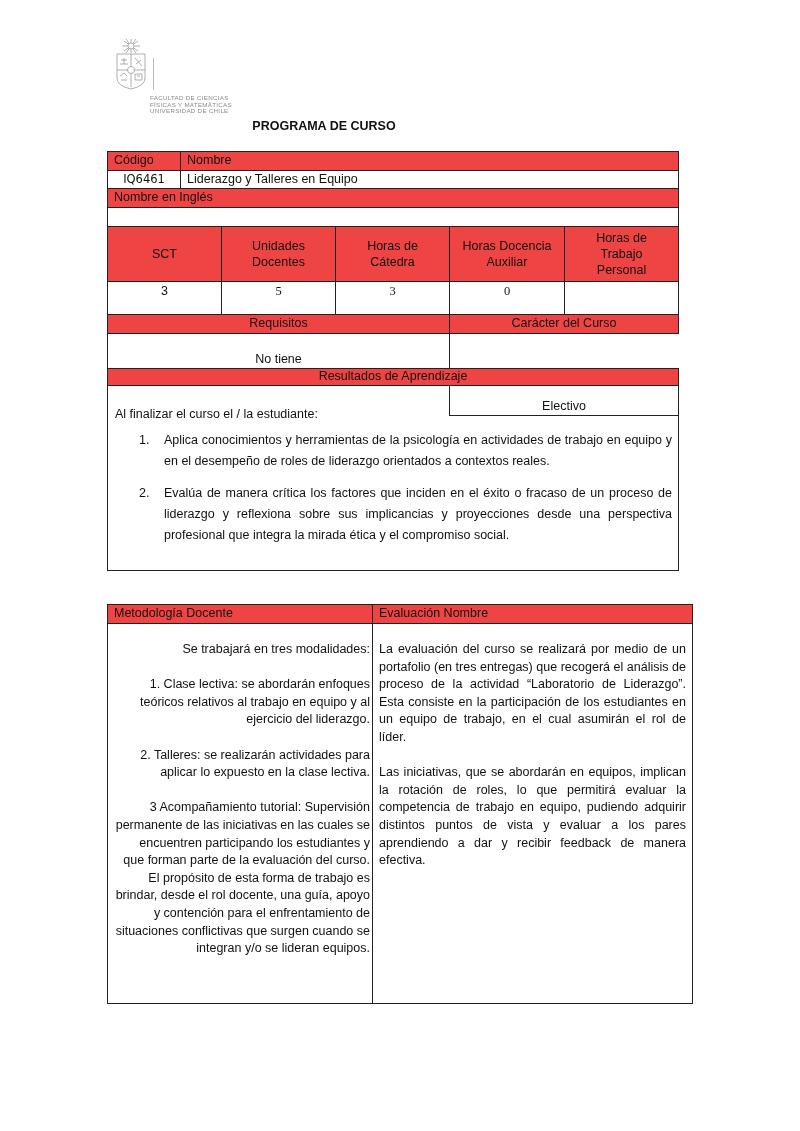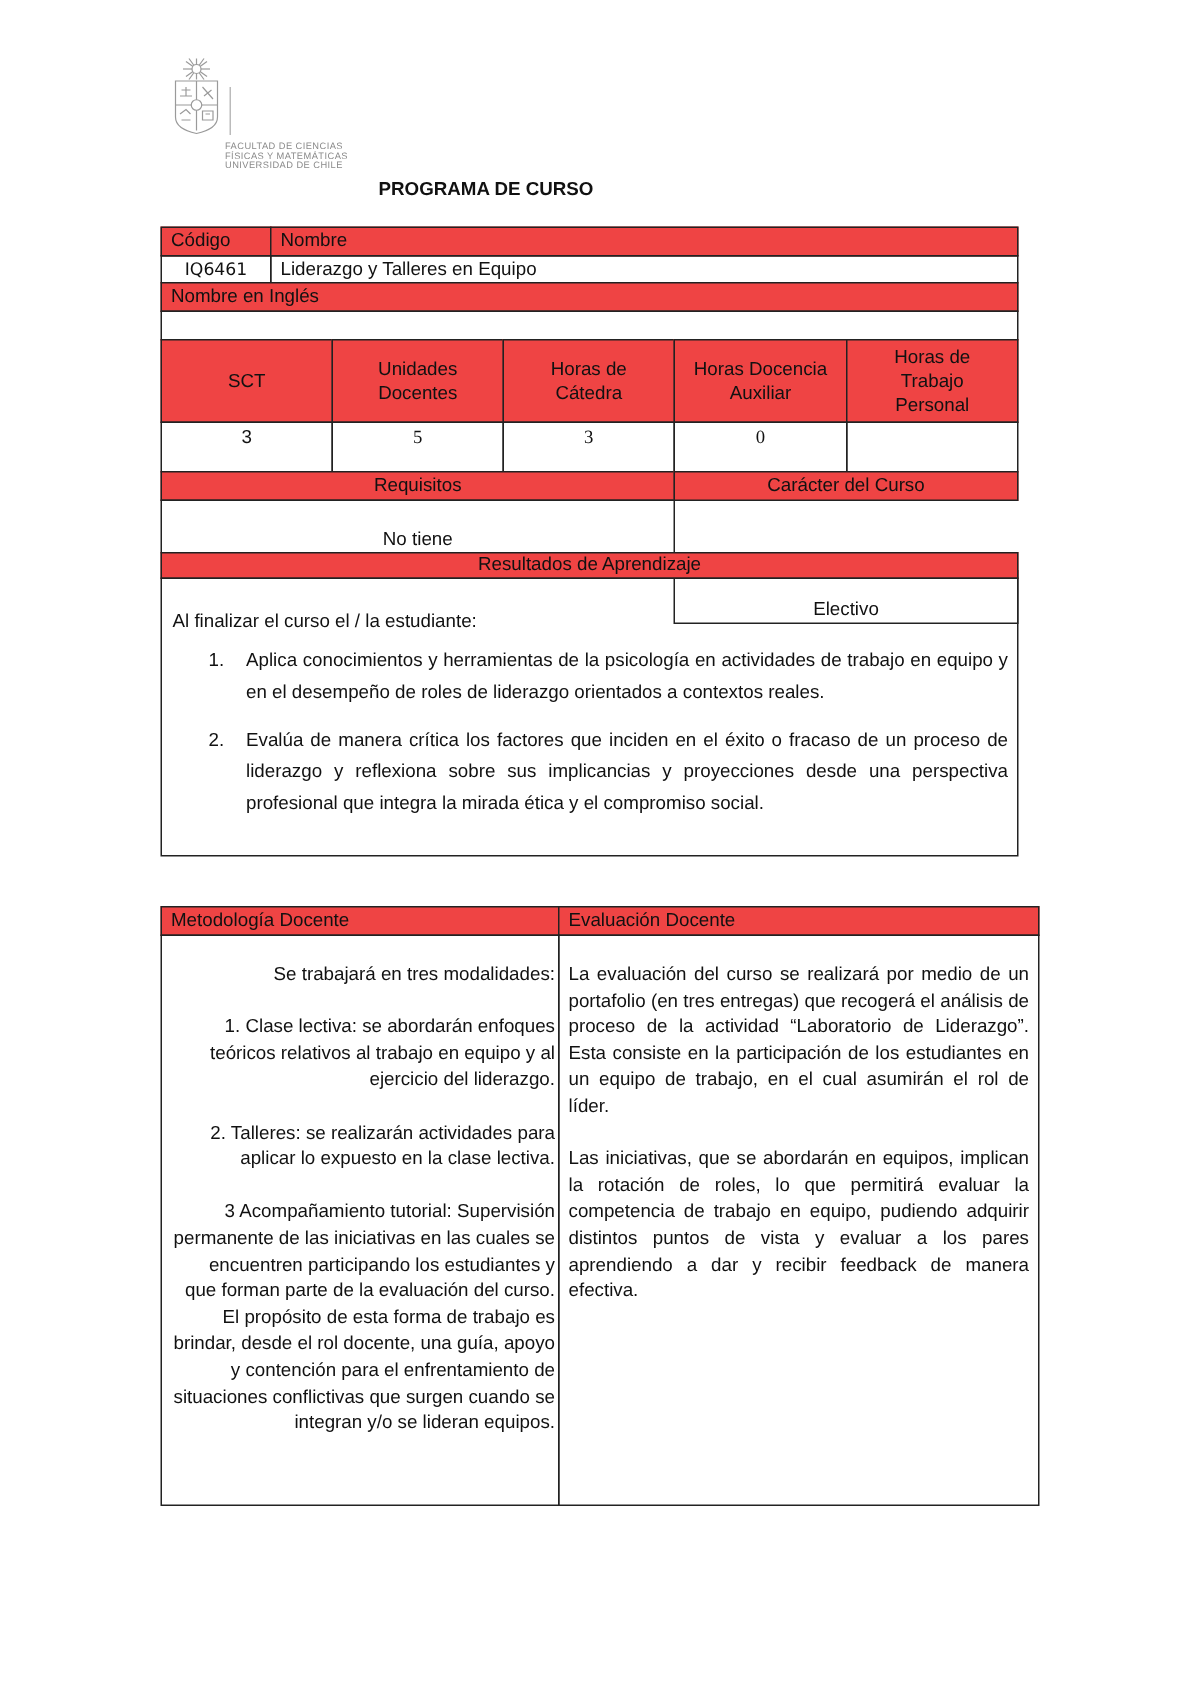--- a/index.html
+++ b/index.html
@@ -111,21 +111,21 @@
     <div class="intro">Al finalizar el curso el  / la estudiante:</div>
     <ol>
       <li><span class="num">1.</span><span>Aplica conocimientos y herramientas de la psicología en actividades de trabajo en equipo y en el desempeño de roles de liderazgo orientados a contextos reales.</span></li>
       <li><span class="num">2.</span><span>Evalúa de manera crítica  los factores que inciden en el éxito o fracaso de un proceso de liderazgo y reflexiona sobre sus implicancias y proyecciones desde una perspectiva profesional que integra la mirada ética y el compromiso social.</span></li>
     </ol>
   </div>
 </div>
 
 <div>
   <div class="cell hdr pad" style="left:107px;top:604px;width:266px;height:20px;line-height:17px;">Metodología Docente</div>
-  <div class="cell hdr pad" style="left:372px;top:604px;width:321px;height:20px;line-height:17px;">Evaluación Docente</div>
+  <div class="cell hdr pad" style="left:372px;top:604px;width:321px;height:20px;line-height:17px;">Evaluación Nombre</div>
   <div class="cell" style="left:107px;top:623px;width:266px;height:381px;">
     <div class="met-text body-text">
       <p>Se trabajará  en tres modalidades:</p>
       <p>1. Clase lectiva: se abordarán enfoques teóricos relativos al trabajo en equipo y al ejercicio del liderazgo.</p>
       <p>2. Talleres: se realizarán actividades para aplicar lo expuesto en la clase lectiva.</p>
       <p class="tight">3 Acompañamiento tutorial: Supervisión permanente  de las iniciativas en las cuales se encuentren participando los estudiantes y que forman parte de la evaluación del curso.</p>
       <p class="tight">El propósito de esta forma de trabajo es brindar, desde el rol docente,  una guía, apoyo y contención para el enfrentamiento de situaciones conflictivas que surgen cuando se integran  y/o se lideran equipos.</p>
     </div>
   </div>
   <div class="cell" style="left:372px;top:623px;width:321px;height:381px;">

